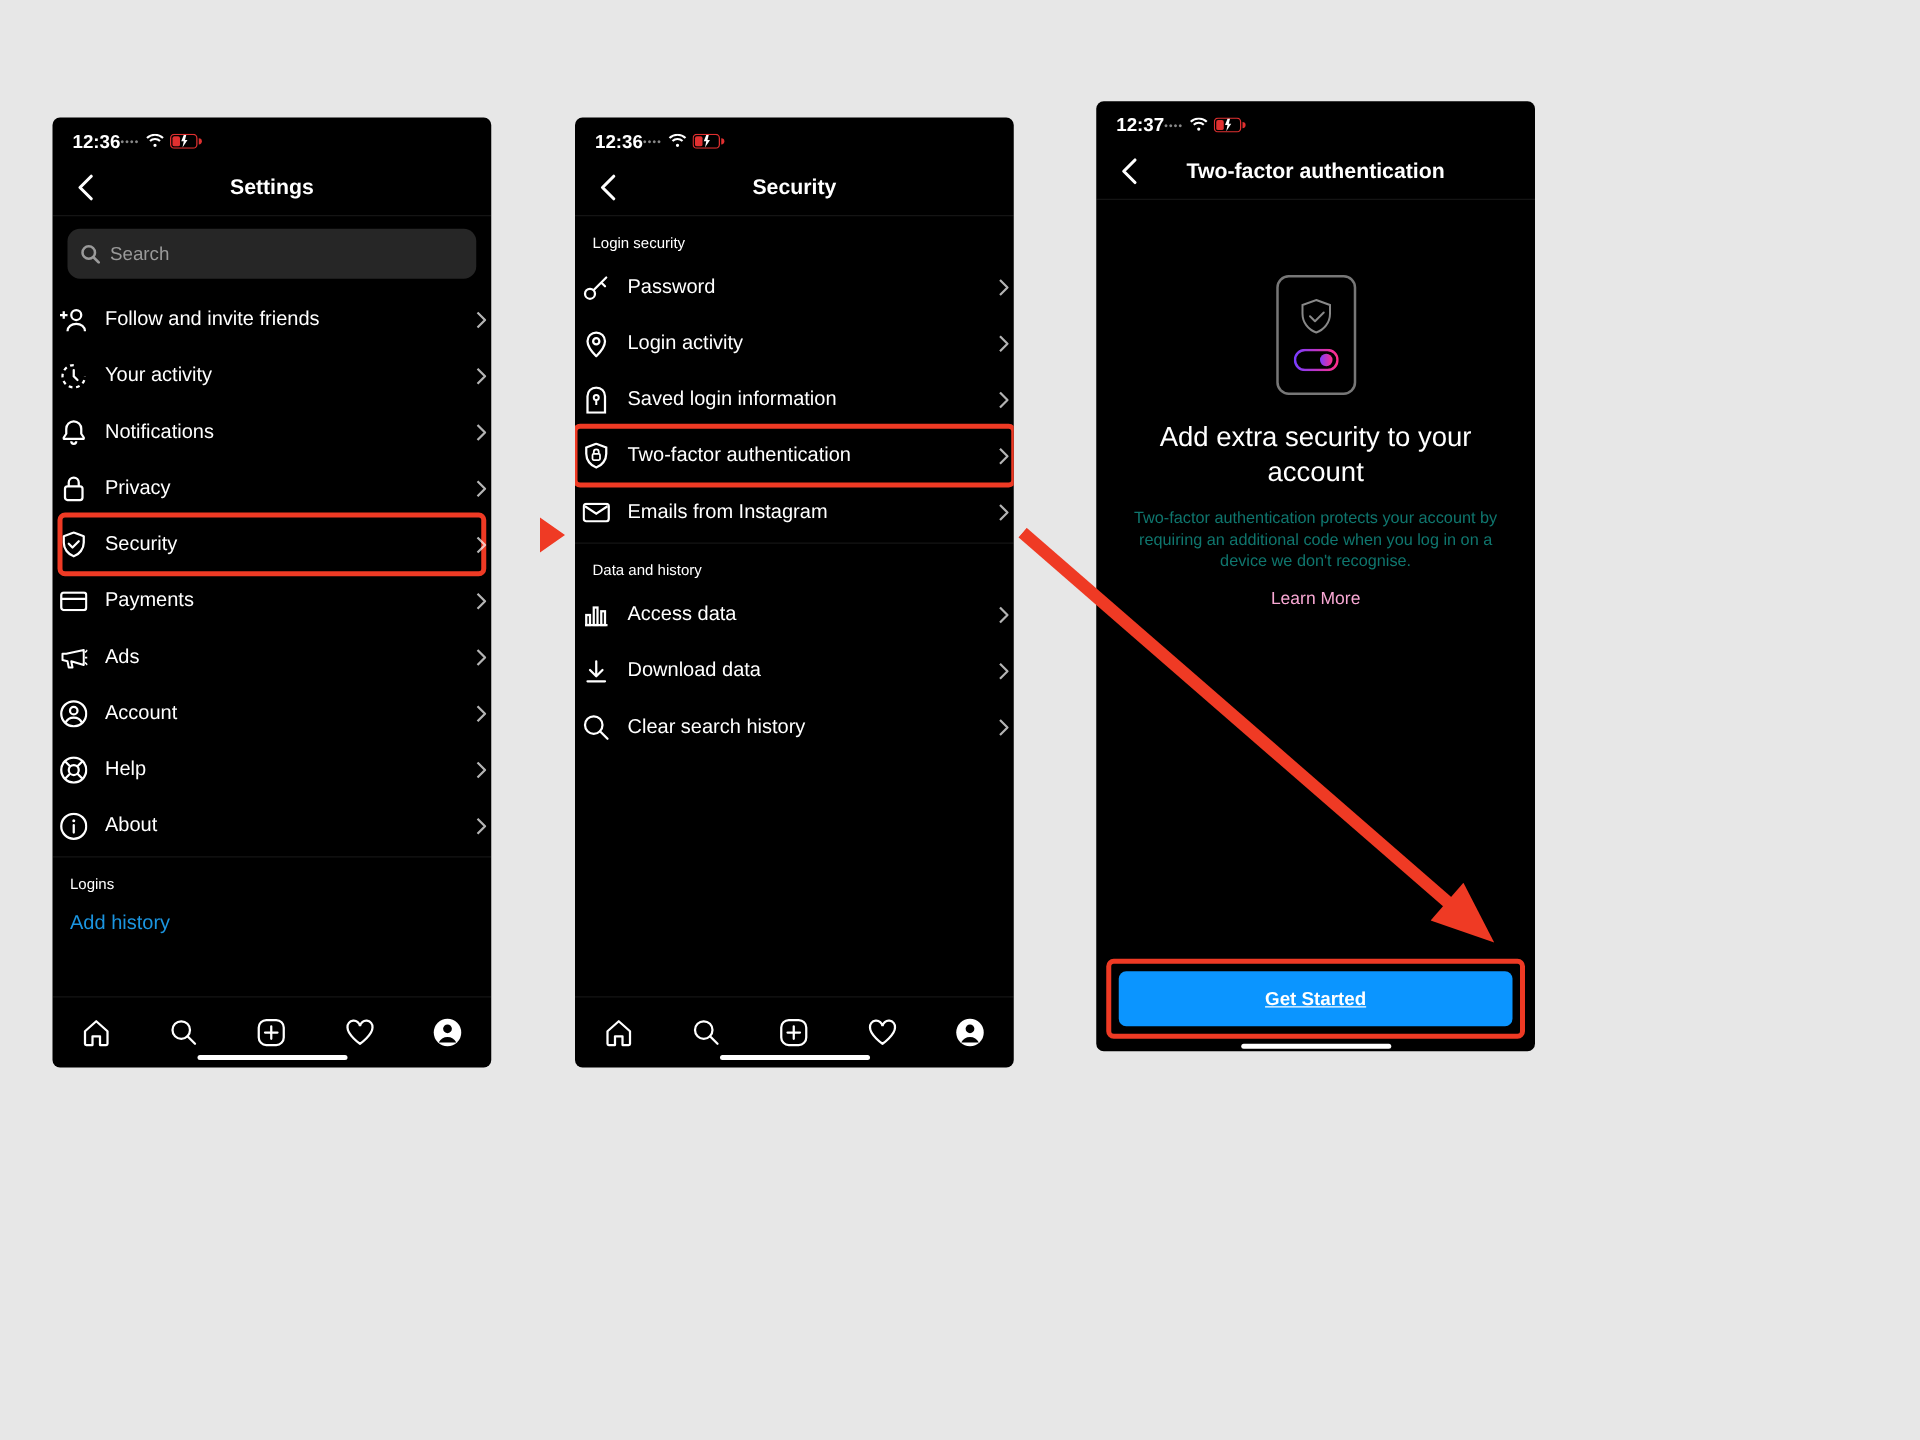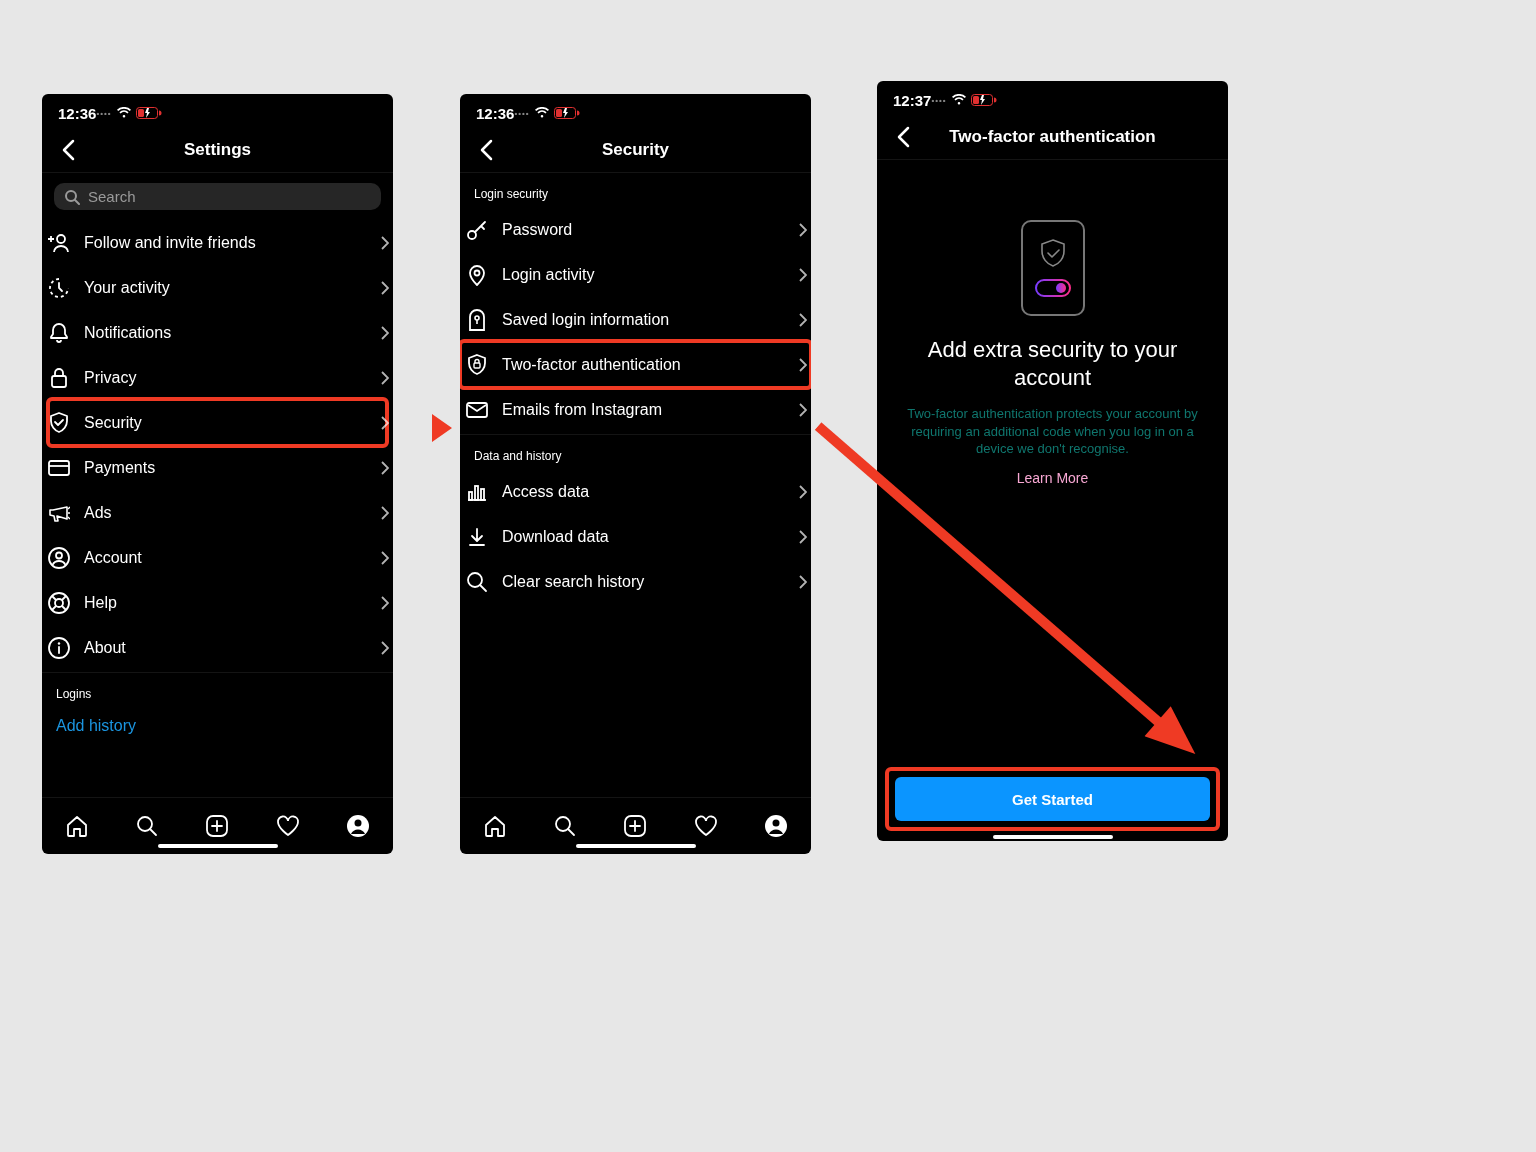--- a/index.html
+++ b/index.html
@@ -10,34 +10,34 @@
   .p3{left:877px;top:81px;}
   
   .status{height:30px;display:flex;align-items:center;justify-content:flex-start;padding:4px 16px 0 16px;font-size:15px;font-weight:600;}
   .status-right{display:flex;align-items:center;gap:4px;}
   .dots{font-size:8px;letter-spacing:1px;color:#888;}
   
   .hdr{height:44px;position:relative;display:flex;align-items:center;justify-content:center;border-bottom:1px solid rgba(255,255,255,0.08);}
   .hdr .back{position:absolute;left:6px;top:0;width:40px;height:44px;display:flex;align-items:center;justify-content:center;}
   .hdr .title{font-size:17px;font-weight:700;}
   
-  .search{margin:10px 12px;background:#262626;border-radius:10px;height:27px;display:flex;align-items:center;padding:0 10px;color:#9a9a9a;font-size:15px;text-align:center;}
+  .search{margin:10px 12px;background:#262626;border-radius:10px;height:40px;display:flex;align-items:center;padding:0 10px;color:#9a9a9a;font-size:15px;text-align:center;}
   .search svg{margin-right:8px;flex:none;}
   
   .row{display:flex;align-items:center;height:45px;padding:0 4px;}
   .row .ic{width:26px;display:flex;justify-content:center;margin-right:12px;flex:none;}
   .row .lbl{flex:1;font-size:16px;}
   .row .chev{flex:none;opacity:.7;}
   .section-label{font-size:12px;font-weight:400;padding:14px 14px 6px 14px;}
   .link{color:#1b95e0;font-size:16px;padding:10px 14px;}
   
   .tabbar{position:absolute;bottom:0;left:0;right:0;height:56px;display:flex;align-items:center;justify-content:space-around;border-top:1px solid rgba(255,255,255,0.08);}
   .home-ind{position:absolute;bottom:6px;left:50%;transform:translateX(-50%);width:120px;height:4px;background:#fff;border-radius:3px;}
   
-  .hl{border:4px solid #ef3a24;border-radius:6px;box-sizing:border-box;}
+  .hl{border:4px solid #ef3a24;border-radius:6px;box-sizing:border-box;text-decoration:underline;}
   
   .tfa-illus{margin:60px auto 20px auto;width:60px;height:92px;border:2px solid #777;border-radius:10px;position:relative;display:flex;flex-direction:column;align-items:center;justify-content:center;gap:10px;}
   .tfa-headline{font-size:22px;font-weight:500;text-align:center;line-height:1.25;padding:0 42px;margin-bottom:14px;}
   .tfa-body{font-size:13px;color:#0f766e;text-align:center;line-height:1.35;padding:0 22px;}
   .learn{color:#f9a8d4;font-size:14px;text-align:center;margin-top:12px;}
   .cta-wrap{position:absolute;left:8px;right:8px;bottom:10px;}
   .cta{background:#0b95ff;color:#fff;font-size:15px;font-weight:600;height:44px;border-radius:6px;display:flex;align-items:center;justify-content:center;}
   
   .arrow1{position:absolute;left:402px;top:408px;}
   .arrow2{position:absolute;left:818px;top:406px;transform:rotate(41deg);transform-origin:left center;}

